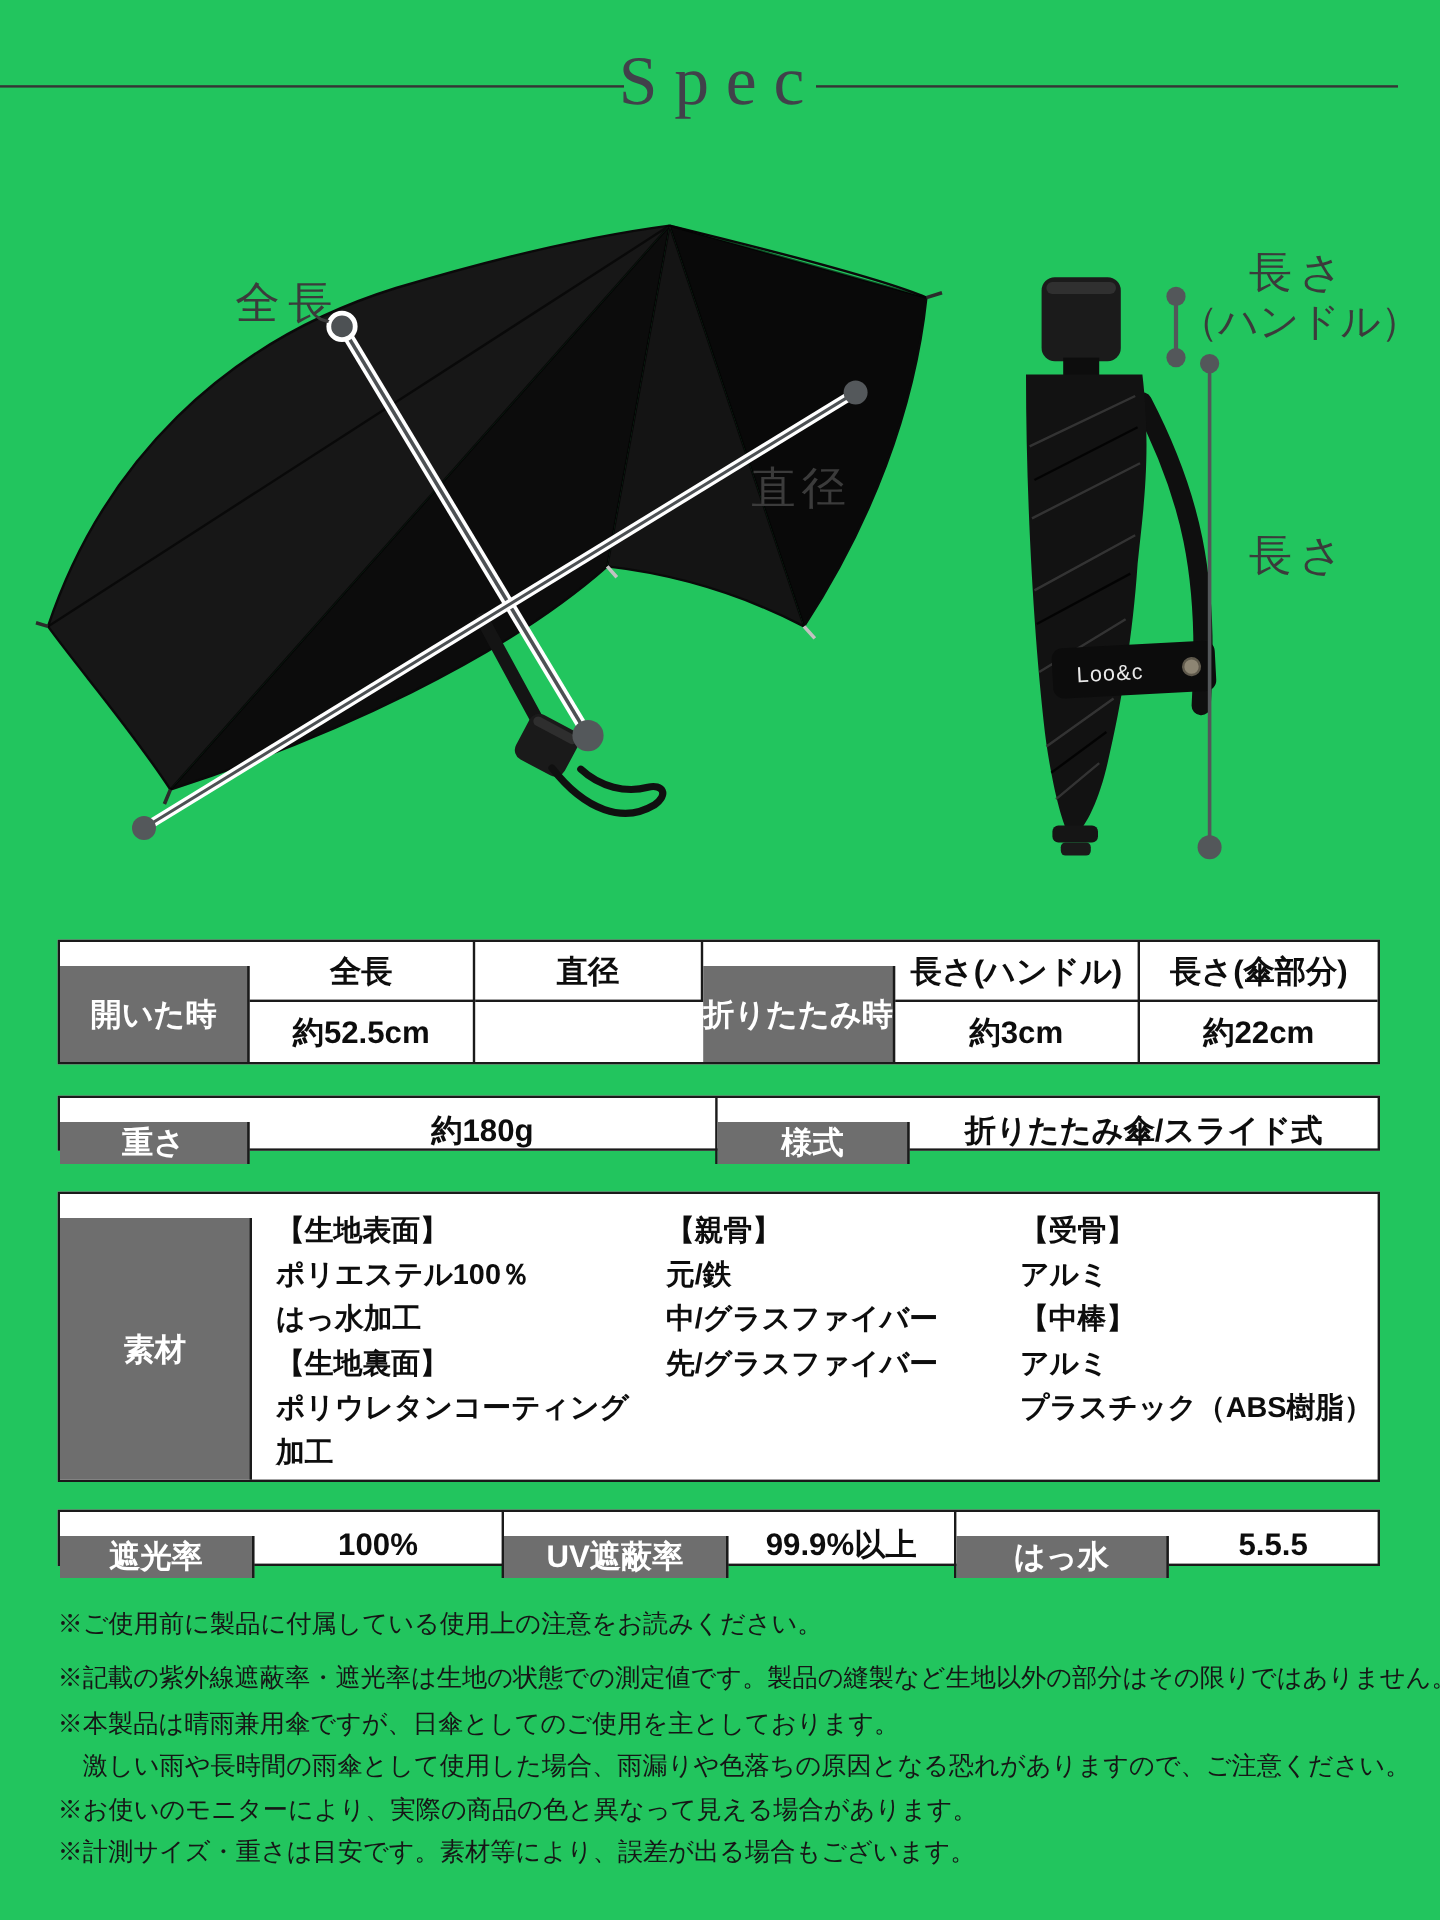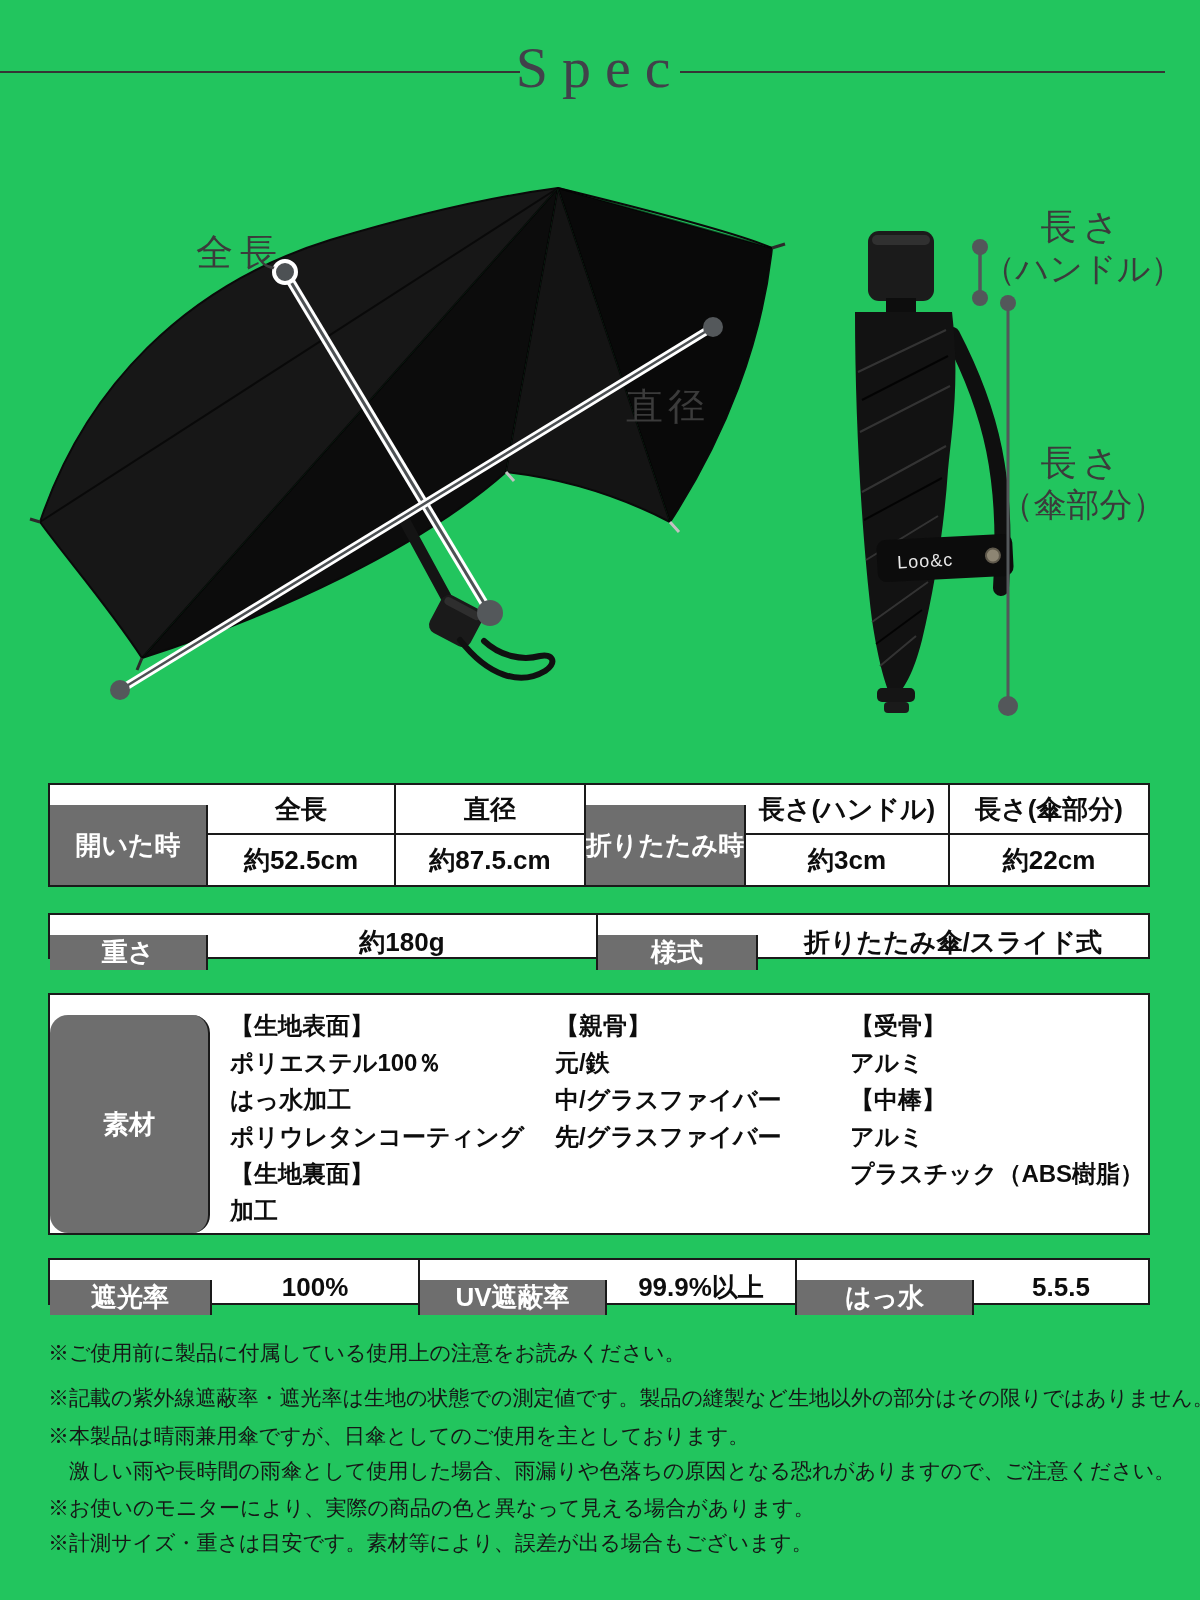--- a/index.html
+++ b/index.html
@@ -31,21 +31,21 @@
         font-weight:700;font-size:26px;color:#0d0d0d;white-space:nowrap;}
   .gray{background:#6e6e6e;color:#ffffff;margin-top:20px;}
   .br{border-right:2px solid #1a1a1a;}
   .bb{border-bottom:2px solid #1a1a1a;}
   .tbl1{top:783px;height:104px;display:grid;
         grid-template-columns:158px 188px 190px 160px 204px 1fr;
         grid-template-rows:1fr 1fr;}
   .tbl2{top:913px;height:46px;display:grid;
         grid-template-columns:158px 390px 160px 1fr;}
   .tbl3{top:993px;height:242px;display:flex;}
-  .tbl3 .side{width:160px;border-right:2px solid #1a1a1a;border-radius:18px;}
+  .tbl3 .side{width:160px;border-right:2px solid #1a1a1a;}
   .tbl3 .content{position:relative;flex:1;border-radius:15px;}
   .mat-col{position:absolute;top:12px;font-weight:700;font-size:24px;color:#0d0d0d;
            line-height:37px;white-space:nowrap;}
   .mat-col.c1{left:20px;}
   .mat-col.c2{left:345px;}
   .mat-col.c3{left:640px;}
   .tbl4{top:1258px;height:47px;display:grid;
         grid-template-columns:162px 208px 187px 190px 177px 1fr;}
   
   .note{position:absolute;left:48px;width:1130px;font-size:21px;color:#161616;
@@ -138,52 +138,50 @@
   </svg>
 
   <div class="measure-label lbl-zencho">全長</div>
   <div class="measure-label lbl-chokkei">直径</div>
   <div class="measure-label lbl-handle">
     <div class="l1">長さ</div>
     <div class="l2">（ハンドル）</div>
   </div>
   <div class="measure-label lbl-canopy">
     <div class="l1">長さ</div>
-    <div class="l2">（傘部分）</div>
   </div>
 
   <div class="tbl tbl1">
     <div class="cell gray br" style="grid-column:1;grid-row:1/3;">開いた時</div>
     <div class="cell br bb" style="grid-column:2;grid-row:1;">全長</div>
     <div class="cell br bb" style="grid-column:3;grid-row:1;">直径</div>
     <div class="cell gray br" style="grid-column:4;grid-row:1/3;">折りたたみ時</div>
     <div class="cell br bb" style="grid-column:5;grid-row:1;">長さ(ハンドル)</div>
     <div class="cell bb" style="grid-column:6;grid-row:1;">長さ(傘部分)</div>
     <div class="cell br" style="grid-column:2;grid-row:2;">約52.5cm</div>
-    <div class="cell br" style="grid-column:3;grid-row:2;">約87.5.cm</div>
     <div class="cell br" style="grid-column:5;grid-row:2;">約3cm</div>
     <div class="cell" style="grid-column:6;grid-row:2;">約22cm</div>
   </div>
 
   <div class="tbl tbl2">
     <div class="cell gray br">重さ</div>
     <div class="cell br">約180g</div>
     <div class="cell gray br">様式</div>
     <div class="cell">折りたたみ傘/スライド式</div>
   </div>
 
   <div class="tbl tbl3">
     <div class="cell gray side">素材</div>
     <div class="content">
       <div class="mat-col c1">
         <div>【生地表面】</div>
         <div>ポリエステル100％</div>
         <div>はっ水加工</div>
+        <div>【生地裏面】</div>
         <div>ポリウレタンコーティング</div>
-        <div>【生地裏面】</div>
         <div>加工</div>
       </div>
       <div class="mat-col c2">
         <div>【親骨】</div>
         <div>元/鉄</div>
         <div>中/グラスファイバー</div>
         <div>先/グラスファイバー</div>
       </div>
       <div class="mat-col c3">
         <div>【受骨】</div>

